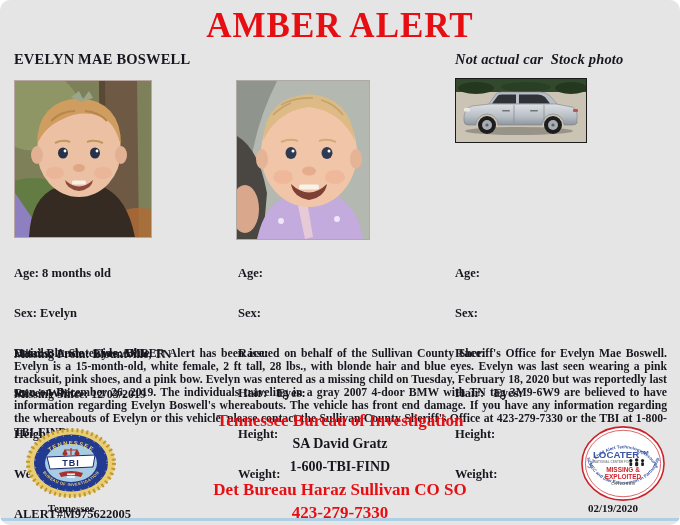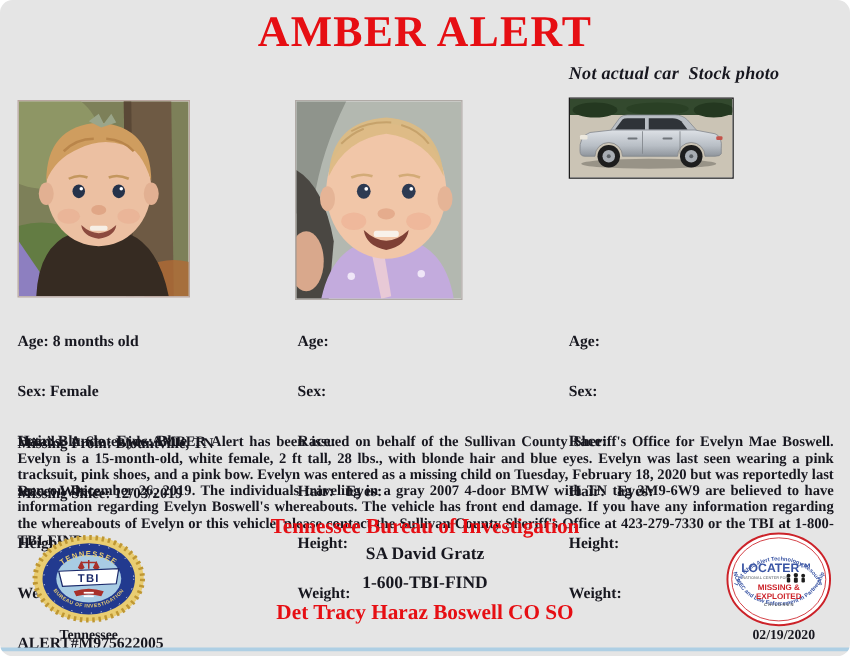--- a/index.html
+++ b/index.html
@@ -31,30 +31,31 @@
   .contact{position:absolute;left:0;top:411px;width:680px;text-align:center;}
   .contact div{margin:0 0 3px 0;}
   .c-red{color:#e60e13;font-size:17px;line-height:20px;}
   .c-dark{color:#17171f;font-size:14px;line-height:20px;}
   .seal{position:absolute;}
   .seal svg{display:block;width:100%;height:100%;}
   .seal-tbi{left:25px;top:427px;width:92px;height:72px;}
   .seal-locater{left:580px;top:425px;width:86px;height:77px;}
   .caption{position:absolute;font-size:11px;}
   .caption-tn{left:14px;top:502px;width:114px;text-align:center;}
-  .caption-date{left:588px;top:502px;width:78px;text-align:center;}
+  .caption-date{left:588px;top:502px;width:78px;}
   .footer-line{position:absolute;left:0;top:518px;width:680px;height:3px;background:#aecfe4;}
 </style>
 </head>
 <body>
 
 <div class="poster">
 
   <div class="title">AMBER ALERT</div>
 
+  <div class="sec-heading heading-name">EVELYN MAE BOSWELL</div>
   <div class="sec-heading heading-car">Not actual car  Stock photo</div>
 
   <div class="photo photo-child1">
     <svg viewBox="0 0 136 156" preserveAspectRatio="none">
       <rect x="0" y="0" width="136" height="156" fill="#7d8059"></rect>
       <ellipse cx="20" cy="30" rx="45" ry="40" fill="#96a06b" opacity="0.7"></ellipse>
       <path d="M84,0 L122,0 L124,156 L86,156 Z" fill="#6e5a44"></path>
       <path d="M84,0 L90,0 L92,156 L86,156 Z" fill="#5a4836"></path>
       <ellipse cx="18" cy="125" rx="42" ry="28" fill="#5d7a3d" opacity="0.8"></ellipse>
       <ellipse cx="124" cy="145" rx="30" ry="18" fill="#b06a35" opacity="0.8"></ellipse>
@@ -139,21 +140,21 @@
       <circle cx="31" cy="46" r="5" fill="#a8adb3"></circle>
       <circle cx="31" cy="46" r="1.6" fill="#5c6166"></circle>
       <circle cx="97" cy="46" r="9" fill="#1d1d1d"></circle>
       <circle cx="97" cy="46" r="5" fill="#a8adb3"></circle>
       <circle cx="97" cy="46" r="1.6" fill="#5c6166"></circle>
     </svg>
   </div>
 
   <div class="col col-1">
     <div>Age: 8 months old</div>
-    <div>Sex: Female</div>
+    <div>Sex: Evelyn</div>
     <div>Hair: Blonde   Eyes: Blue</div>
     <div>Race: White</div>
     <div>Height: 2ft</div>
     <div>Weight: 28lbs</div>
     <div>ALERT#M975622005</div>
   </div>
   <div class="col col-2">
     <div>Age:</div>
     <div>Sex:</div>
     <div>Race:</div>
@@ -174,21 +175,22 @@
     <div>Missing From: Blountville, TN</div>
     <div>Missing Since: 12/03/2019</div>
   </div>
 
   <div class="details">Details: A Statewide AMBER Alert has been issued on behalf of the Sullivan County Sheriff's Office for Evelyn Mae Boswell. Evelyn is a 15-month-old, white female, 2 ft tall, 28 lbs., with blonde hair and blue eyes. Evelyn was last seen wearing a pink tracksuit, pink shoes, and a pink bow. Evelyn was entered as a missing child on Tuesday, February 18, 2020 but was reportedly last seen on December 26, 2019. The individuals traveling in a gray 2007 4-door BMW with TN tag 3M9-6W9 are believed to have information regarding Evelyn Boswell's whereabouts. The vehicle has front end damage. If you have any information regarding the whereabouts of Evelyn or this vehicle, please contact the Sullivan County Sheriff's Office at 423-279-7330 or the TBI at 1-800-TBI-FIND.</div>
 
   <div class="contact">
     <div class="c-red">Tennessee Bureau of Investigation</div>
     <div class="c-dark">SA David Gratz</div>
     <div class="c-dark">1-600-TBI-FIND</div>
-    <div class="c-red">Det Tracy Haraz Boswell CO SO</div>
+    <div class="c-red">Det Bureau Haraz Sullivan CO SO</div>
+    <div class="c-red">423-279-7330</div>
   </div>
 
   <div class="seal seal-tbi">
     <svg viewBox="0 0 92 72">
       <ellipse cx="46" cy="36" rx="44" ry="34" fill="#e9cd72"></ellipse>
       <ellipse cx="46" cy="36" rx="43" ry="33" fill="none" stroke="#bf9733" stroke-width="4" stroke-dasharray="2 3"></ellipse>
       <ellipse cx="46" cy="36" rx="37" ry="28.5" fill="#223a8f"></ellipse>
       <ellipse cx="46" cy="36" rx="36" ry="27.5" fill="none" stroke="#ffffff" stroke-width="0.8" stroke-dasharray="0.9 7" opacity="0.9"></ellipse>
       <ellipse cx="46" cy="36" rx="26" ry="19" fill="#a8cce4"></ellipse>
       <defs>

